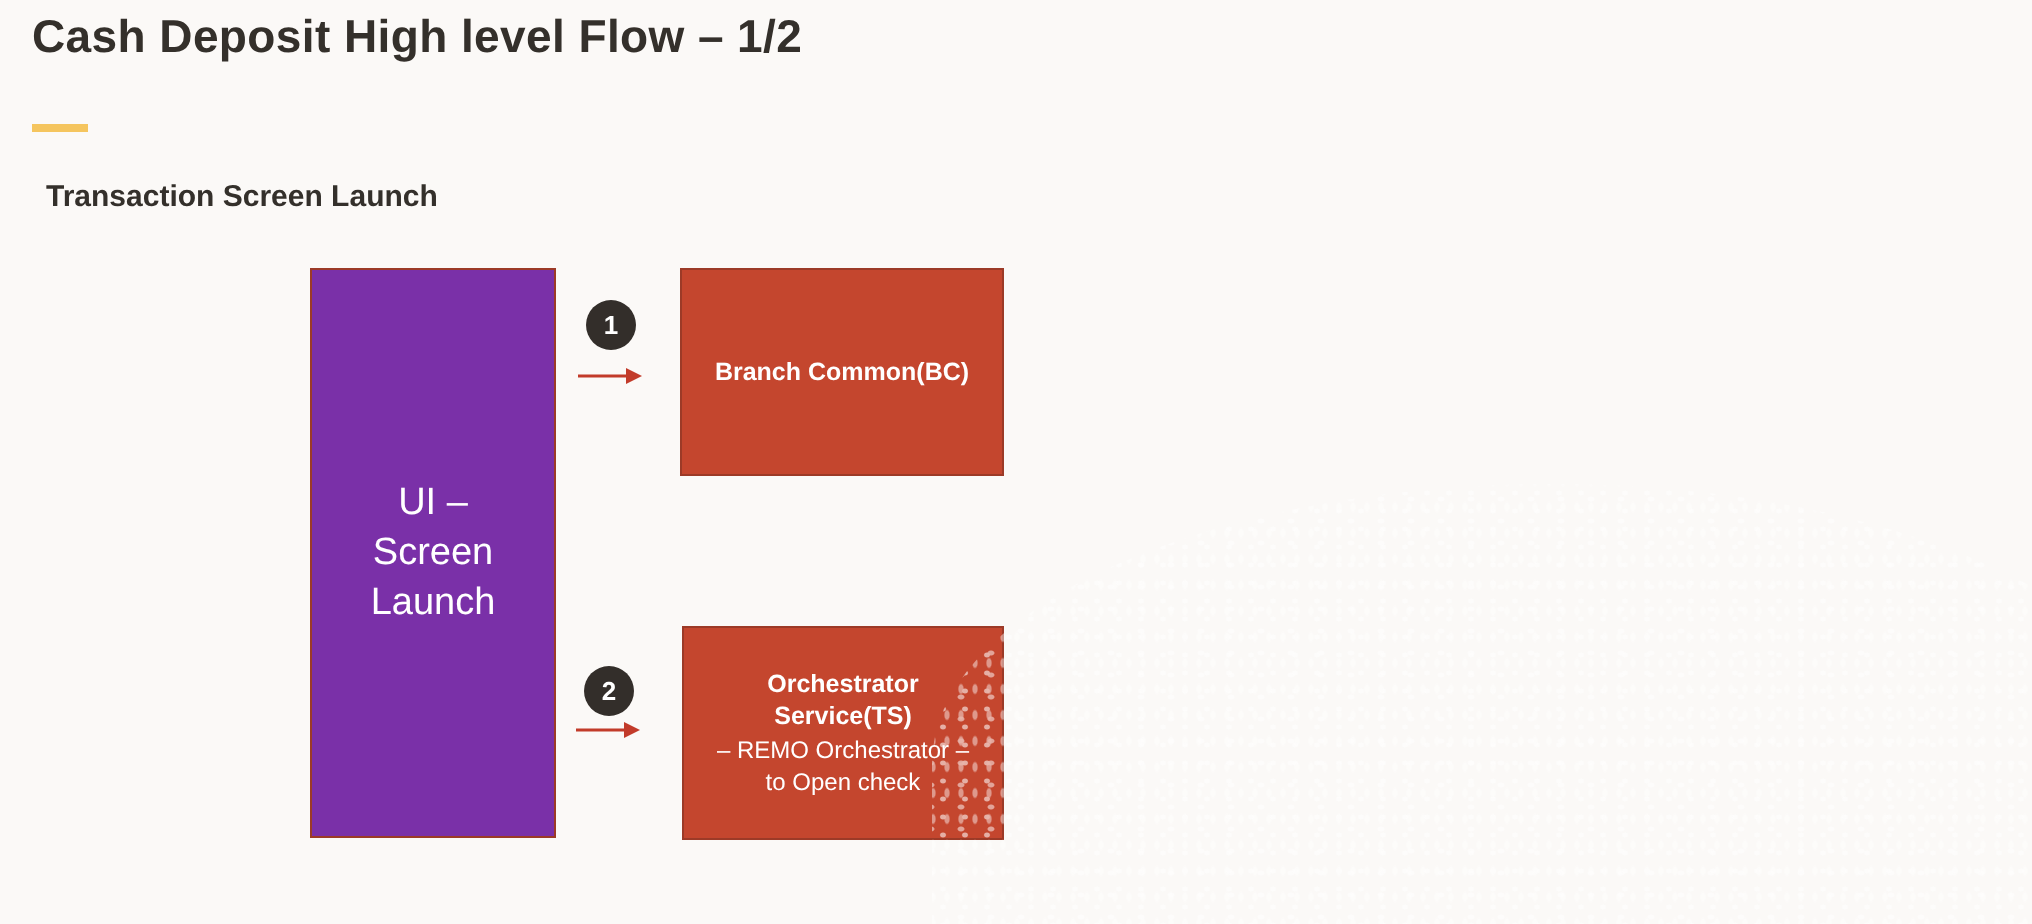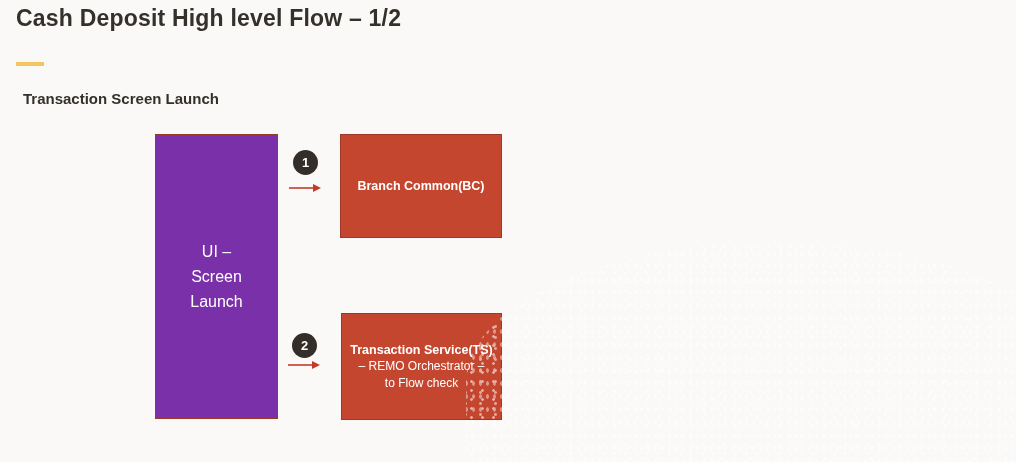--- a/index.html
+++ b/index.html
@@ -38,21 +38,21 @@
 
   .node{
     position:absolute;
     border:1px solid var(--box-border);
     color:#fff;text-align:center;
     display:flex;flex-direction:column;align-items:center;justify-content:center;
   }
   .node-source{
     left:155px;top:134px;width:123px;height:285px;
     background:var(--purple);
-    font-size:16px;line-height:25px;font-weight:400;
+    font-size:19px;line-height:25px;font-weight:400;
     white-space:pre-line;
   }
   .node-target{
     background:var(--red);
     padding:4px 6px;
     font-size:12px;line-height:16.5px;
   }
   .node-target .node-title{font-weight:700;font-size:12.5px;display:block;}
   .node-target .node-desc{white-space:pre-line;display:block;}
   .node-target-1{left:340px;top:134px;width:162px;height:104px;}
@@ -114,20 +114,20 @@
   </div>
 
   <div class="step-circle step-circle-2">2</div>
   <div class="flow-arrow flow-arrow-2">
     <svg viewBox="0 0 32 10" xmlns="http://www.w3.org/2000/svg">
       <line x1="0" y1="5" x2="24" y2="5"></line>
       <polygon points="24,1 32,5 24,9"></polygon>
     </svg>
   </div>
   <div class="node node-target node-target-2">
-    <span class="node-title">Transaction Service(TS)</span>
+    <span class="node-title">Orchestrator Service(TS)</span>
     <span class="node-desc">– REMO Orchestrator –
-to Flow check</span>
+to Open check</span>
   </div>
 
   <div class="corner-texture"></div>
 
 </div>
 
 </body></html>

